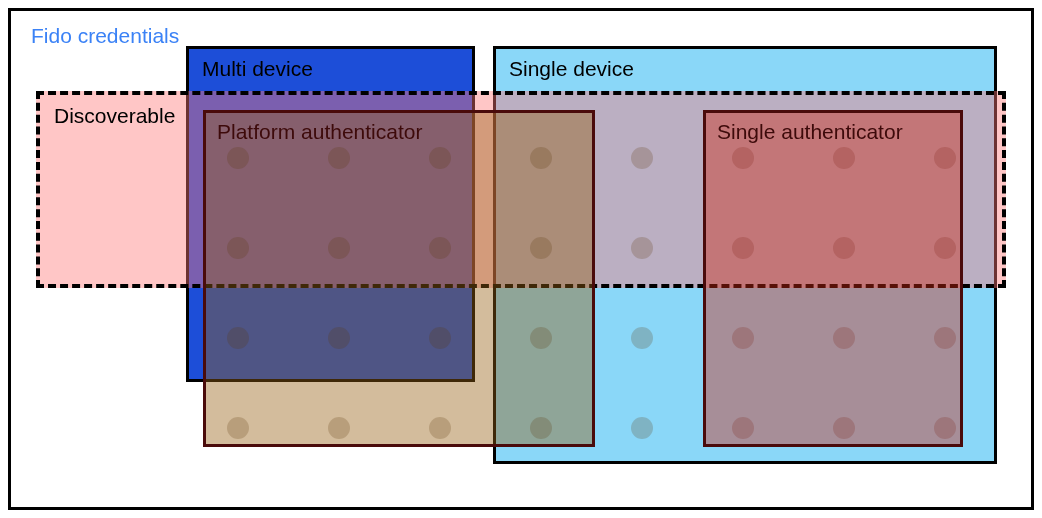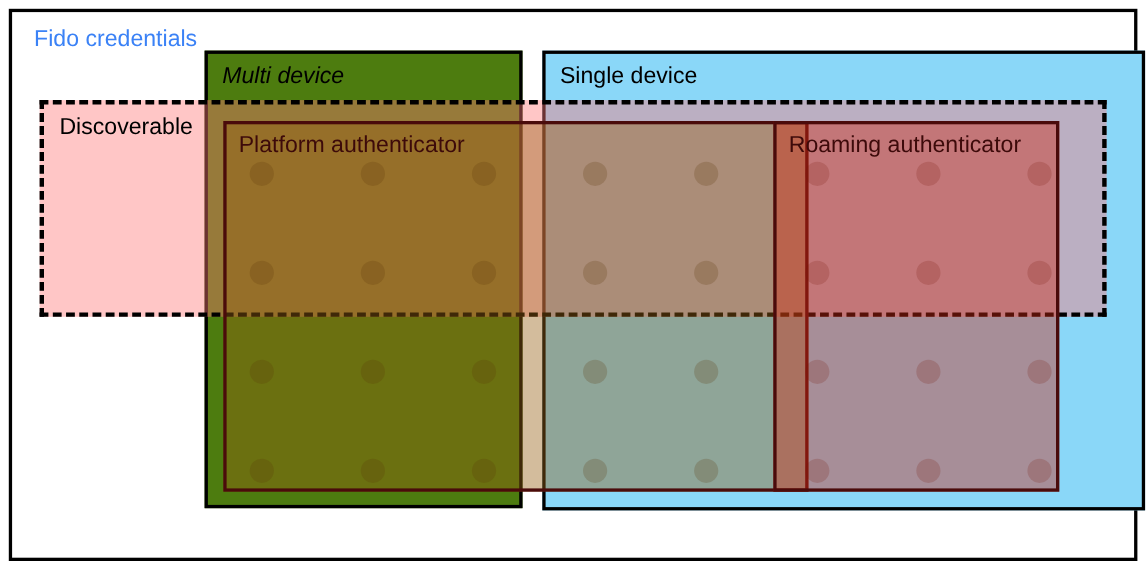--- a/index.html
+++ b/index.html
@@ -14,39 +14,39 @@
   .outer-label{
     position:absolute;left:20px;top:14px;font-size:21px;color:#3b82f6;
     line-height:1;white-space:nowrap;
   }
 
   
   .setbox{position:absolute;box-sizing:border-box;border:3px solid #000;}
   .setbox .lbl{position:absolute;left:13px;top:9px;font-size:21px;color:#000;
                line-height:1;white-space:nowrap;}
 
-  #multi-device{left:186px;top:46px;width:289px;height:416px;background:#4d7c0f;font-style:italic;}
-  #single-device{left:493px;top:46px;width:548px;height:418px;background:#8ad7f8;}
+  #multi-device{left:186px;top:46px;width:289px;height:336px;background:#1d4ed8;}
+  #single-device{left:493px;top:46px;width:504px;height:418px;background:#8ad7f8;}
 
   
   #discoverable{
     position:absolute;left:36px;top:91px;width:970px;height:197px;
     box-sizing:border-box;border:4px dashed #000;
     background:rgba(255,120,120,0.42);
   }
   #discoverable .lbl{position:absolute;left:14px;top:10px;font-size:21px;color:#000;
                      line-height:1;white-space:nowrap;text-align:center;}
 
   
   .auth{position:absolute;box-sizing:border-box;border:3px solid #4a0b0b;}
   .auth .lbl{position:absolute;left:11px;top:8px;font-size:21px;color:#3d0a0a;
              line-height:1;white-space:nowrap;z-index:3;}
 
   #platform-authenticator{
-    left:203px;top:110px;width:532px;height:337px;
+    left:203px;top:110px;width:392px;height:337px;
     background:rgba(150,95,20,0.42);
   }
   #roaming-authenticator{
     left:703px;top:110px;width:260px;height:337px;
     background:rgba(208,40,20,0.42);
   }
 
   
   .dot{position:absolute;width:22px;height:22px;border-radius:50%;
        background:rgba(90,55,10,0.22);pointer-events:none;}
@@ -74,21 +74,21 @@
 
   <div id="discoverable">
     <span class="lbl">Discoverable</span>
   </div>
 
   <div class="auth" id="platform-authenticator">
     <span class="lbl">Platform authenticator</span>
   </div>
 
   <div class="auth" id="roaming-authenticator">
-    <span class="lbl">Roaming authenticator</span>
+    <span class="lbl">Single authenticator</span>
   </div>
 
   <div id="dot-layer">
       <div class="dot" style="left: 227px; top: 147px;"></div>
       <div class="dot" style="left: 328px; top: 147px;"></div>
       <div class="dot" style="left: 429px; top: 147px;"></div>
       <div class="dot" style="left: 530px; top: 147px;"></div>
       <div class="dot" style="left: 631px; top: 147px;"></div>
       <div class="dot r" style="left: 732px; top: 147px;"></div>
       <div class="dot r" style="left: 833px; top: 147px;"></div>

